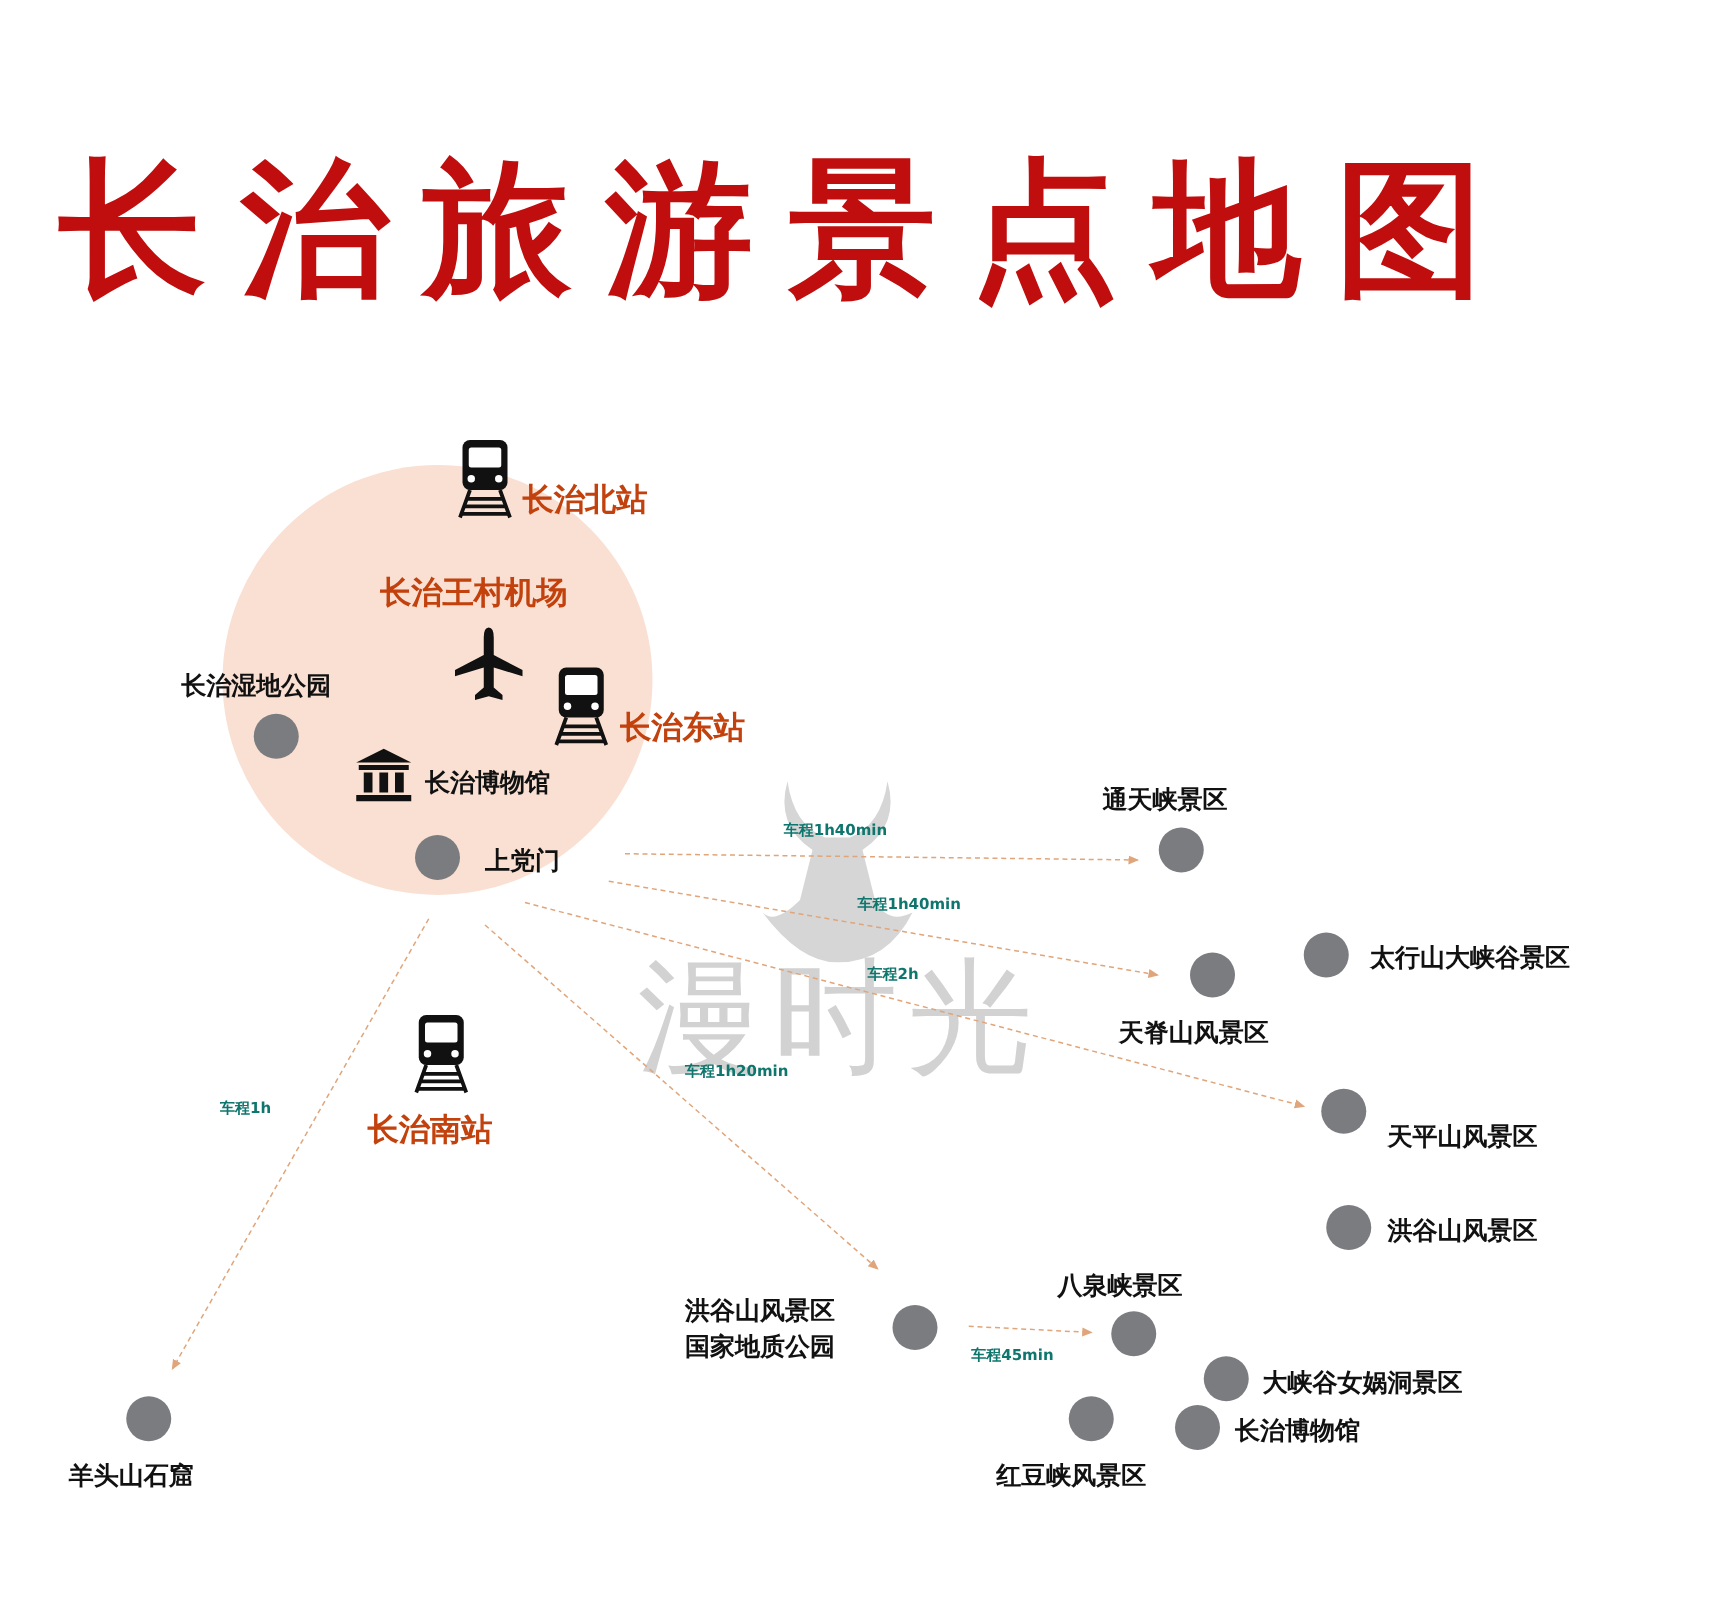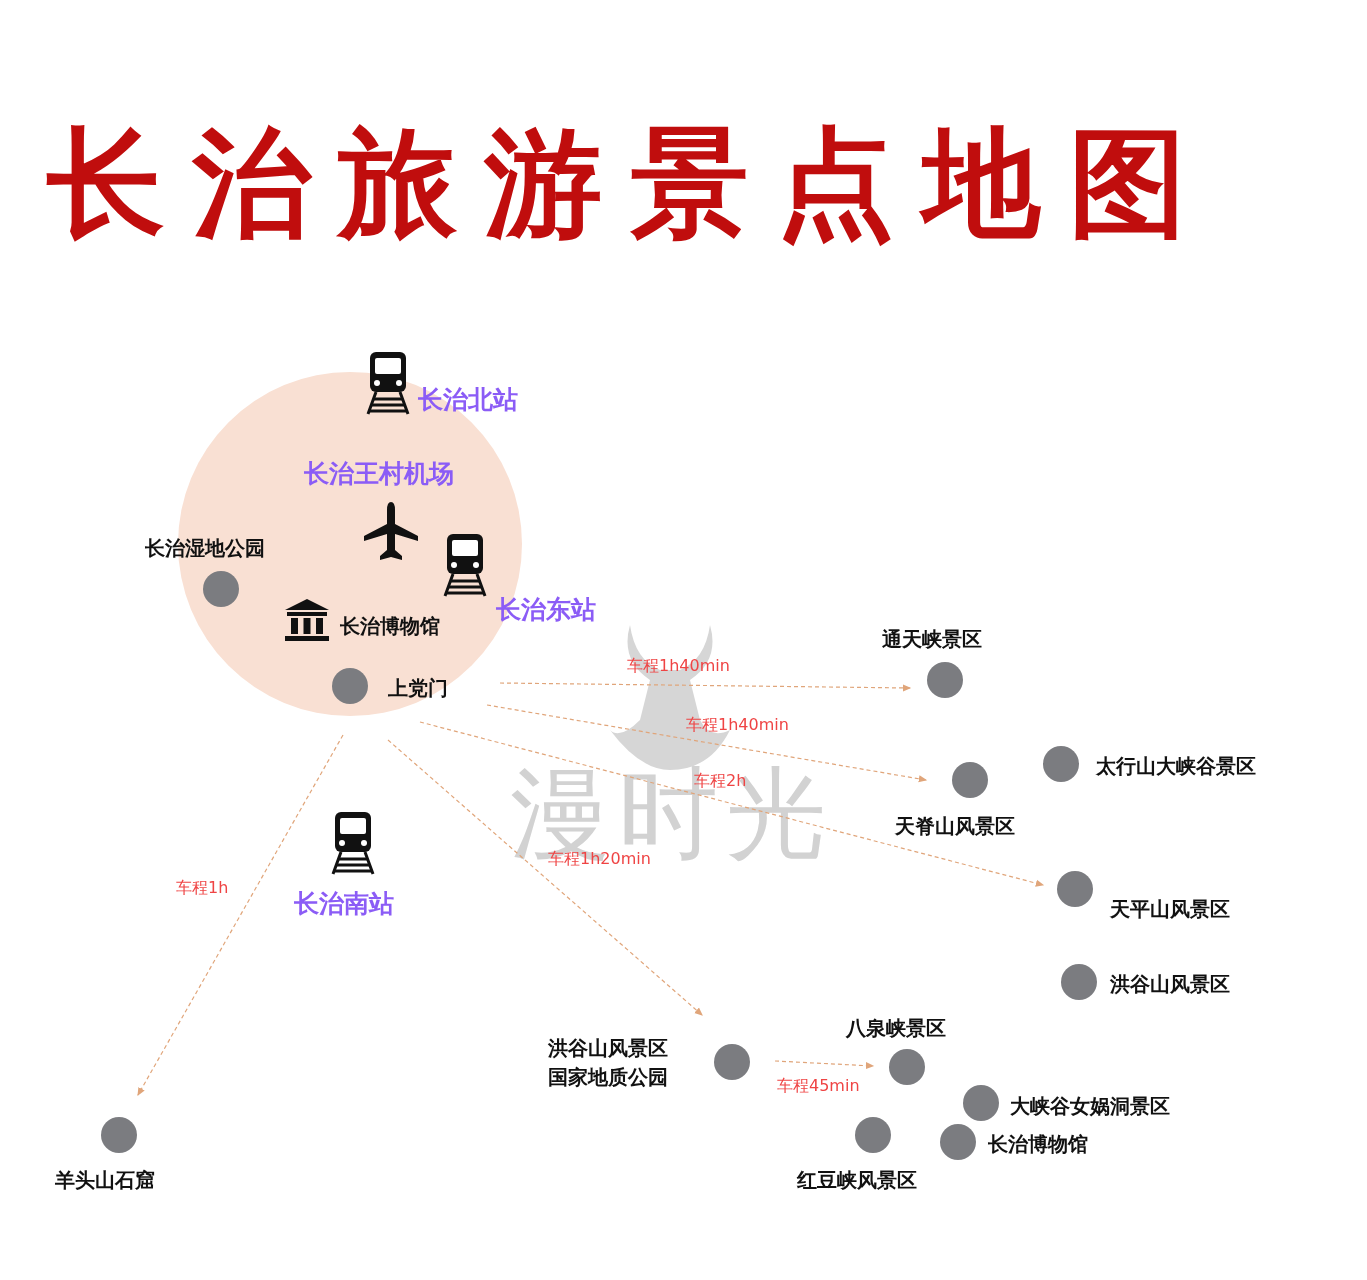--- a/index.html
+++ b/index.html
@@ -6,22 +6,22 @@
   body { width:1367px; height:1280px; position:relative; overflow:hidden;
          font-family:"DejaVu Sans", "Liberation Sans", sans-serif; }
   .title { position:absolute; left:0; top:118px; width:1261px; text-align:center;
            font-size:118px; font-weight:bold; color:#c00d0d; letter-spacing:28px;
            line-height:130px; }
   .halo { position:absolute; left:178px; top:372px; width:344px; height:344px;
           border-radius:50%; background:#f9e0d3; }
   svg.lines { position:absolute; left:0; top:0; }
   .dot { position:absolute; width:36px; height:36px; border-radius:50%; background:#7b7c80; }
   .lbl { position:absolute; font-size:20px; font-weight:bold; color:#111; white-space:nowrap; line-height:28px; }
-  .blue { color:#8b5cf6; font-size:25px; }
-  .time { position:absolute; font-size:16px; font-weight:normal; color:#ef4444; white-space:nowrap; }
+  .blue { color:#c2410c; font-size:25px; }
+  .time { position:absolute; font-size:12px; font-weight:bold; color:#0f766e; white-space:nowrap; }
   .icon { position:absolute; }
   .wm { position:absolute; left:510px; top:748px; font-size:100px; color:#d2d2d2; letter-spacing:8px; font-weight:normal; }
 </style>
 </head>
 <body>
 
 <div class="title">长治旅游景点地图</div>
 
 <div class="halo"></div>
 
@@ -62,21 +62,21 @@
 </svg>
 
 <svg class="icon" style="left:443px;top:532px" width="44" height="66" viewBox="0 0 44 66">
   <rect x="4" y="2" width="36" height="40" rx="6" fill="#111"></rect>
   <rect x="9" y="8" width="26" height="16" rx="2" fill="#fff"></rect>
   <circle cx="11" cy="33" r="3" fill="#fff"></circle>
     <circle cx="33" cy="33" r="3" fill="#fff"></circle>
   <path d="M10 42 L2 64 M34 42 L42 64" stroke="#111" stroke-width="3"></path>
   <path d="M7 49 H37 M5 55 H39 M3 61 H41" stroke="#111" stroke-width="3"></path>
 </svg>
-<div class="lbl blue" style="left:496px;top:596px">长治东站</div>
+<div class="lbl blue" style="left:496px;top:568px">长治东站</div>
 
 <svg class="icon" style="left:331px;top:810px" width="44" height="66" viewBox="0 0 44 66">
   <rect x="4" y="2" width="36" height="40" rx="6" fill="#111"></rect>
   <rect x="9" y="8" width="26" height="16" rx="2" fill="#fff"></rect>
   <circle cx="11" cy="33" r="3" fill="#fff"></circle>
     <circle cx="33" cy="33" r="3" fill="#fff"></circle>
   <path d="M10 42 L2 64 M34 42 L42 64" stroke="#111" stroke-width="3"></path>
   <path d="M7 49 H37 M5 55 H39 M3 61 H41" stroke="#111" stroke-width="3"></path>
 </svg>
 <div class="lbl blue" style="left:294px;top:890px">长治南站</div>

